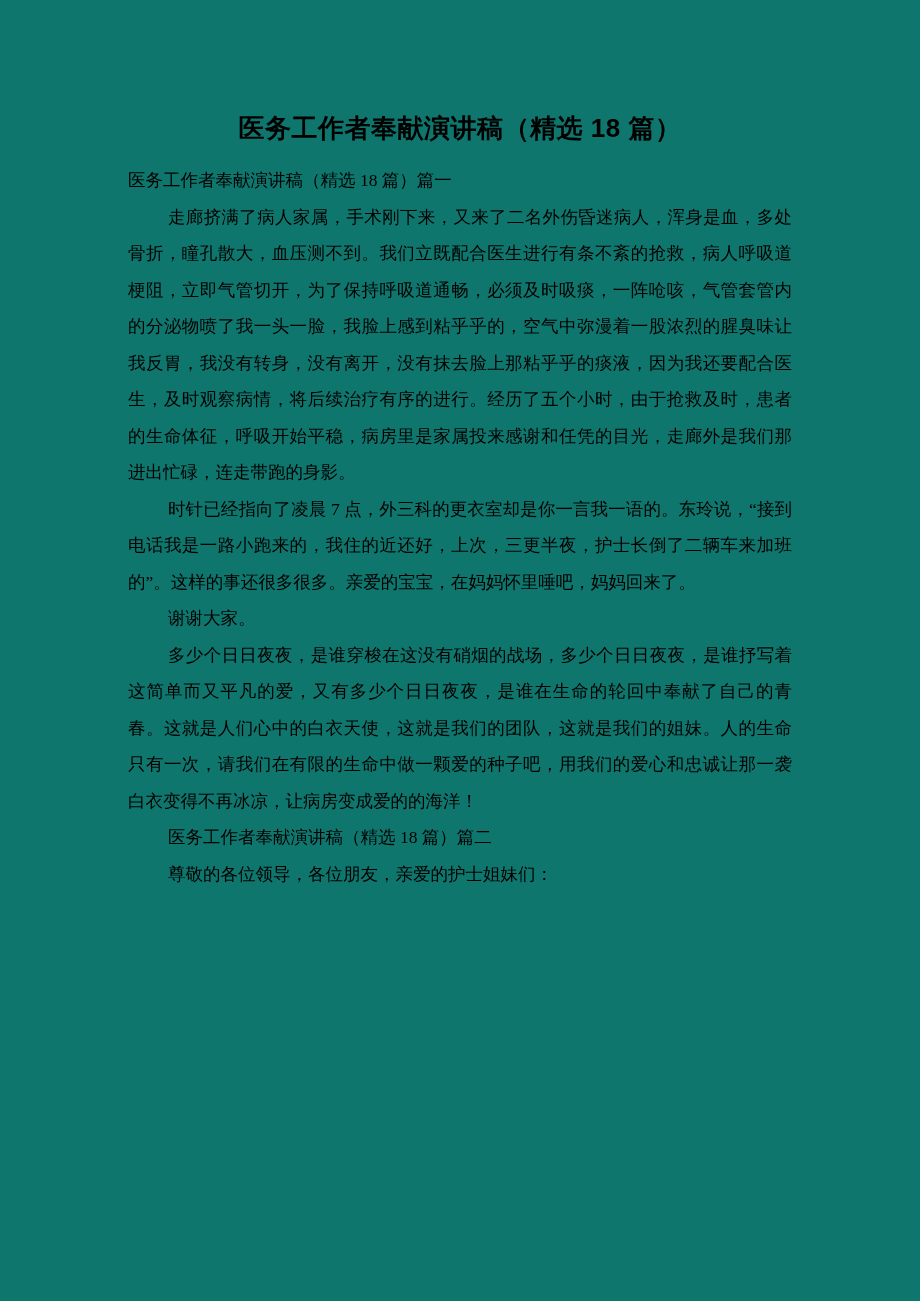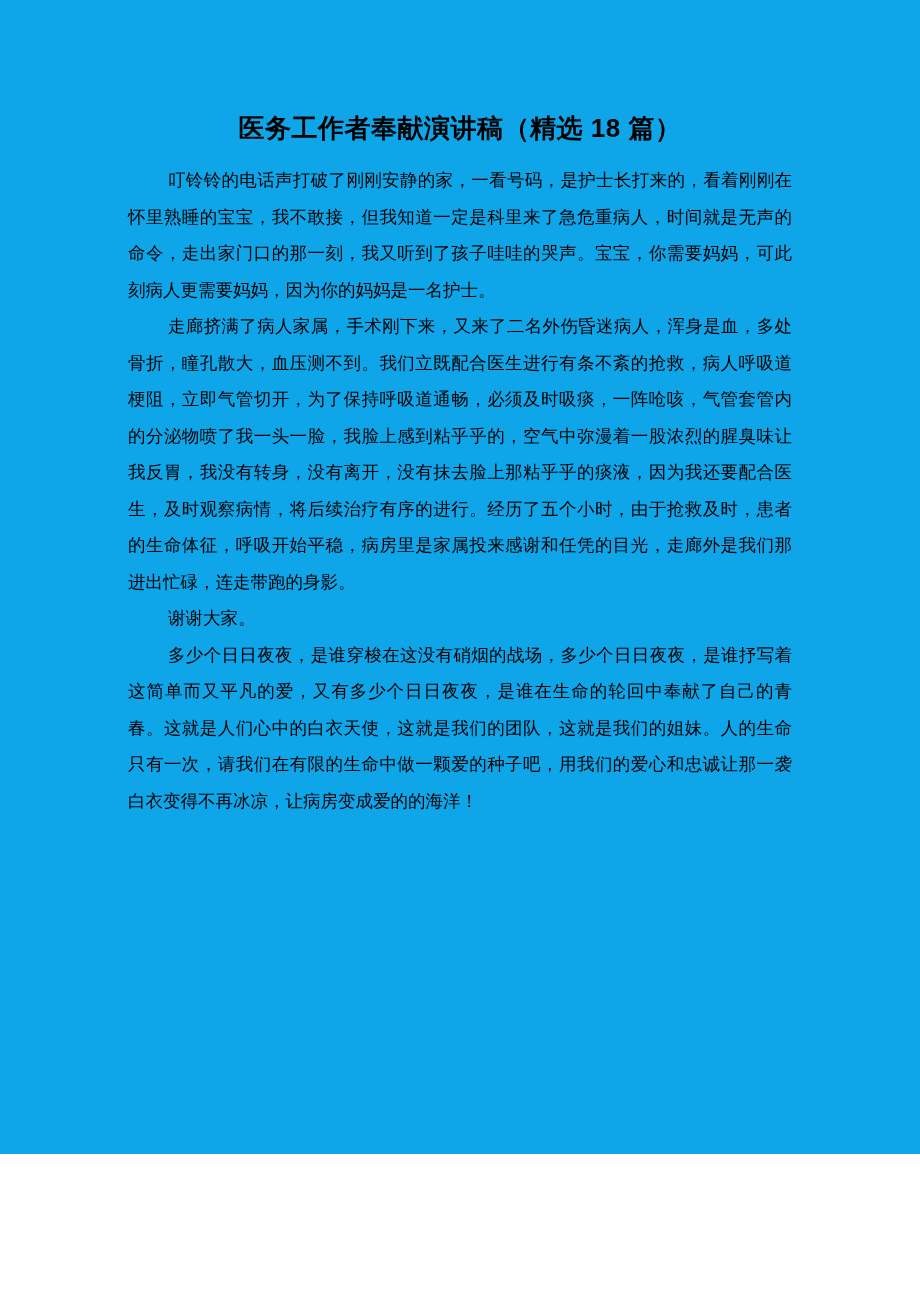--- a/index.html
+++ b/index.html
@@ -3,22 +3,22 @@
 <meta charset="utf-8">
 <style>
   html, body {
     margin: 0;
     padding: 0;
     background: #ffffff;
   }
   .page {
     position: relative;
     width: 920px;
-    height: 1154px;
-    background: #0ea5e9;
+    height: 1301px;
+    background: #0f766e;
     overflow: hidden;
     box-sizing: border-box;
     padding-top: 110px;
   }
   .doc-title {
     margin: 0;
     text-align: center;
     font-family: "Liberation Sans", "DejaVu Sans", sans-serif;
     font-weight: bold;
     font-size: 26px;
@@ -42,18 +42,21 @@
   .doc-body p.indent {
     text-indent: 40px;
   }
 </style>
 </head>
 <body>
 
 <div class="page">
   <h1 class="doc-title">医务工作者奉献演讲稿（精选 18 篇）</h1>
   <div class="doc-body">
-      <p class="indent">叮铃铃的电话声打破了刚刚安静的家，一看号码，是护士长打来的，看着刚刚在怀里熟睡的宝宝，我不敢接，但我知道一定是科里来了急危重病人，时间就是无声的命令，走出家门口的那一刻，我又听到了孩子哇哇的哭声。宝宝，你需要妈妈，可此刻病人更需要妈妈，因为你的妈妈是一名护士。</p>
+      <p>医务工作者奉献演讲稿（精选 18 篇）篇一</p>
       <p class="indent">走廊挤满了病人家属，手术刚下来，又来了二名外伤昏迷病人，浑身是血，多处骨折，瞳孔散大，血压测不到。我们立既配合医生进行有条不紊的抢救，病人呼吸道梗阻，立即气管切开，为了保持呼吸道通畅，必须及时吸痰，一阵呛咳，气管套管内的分泌物喷了我一头一脸，我脸上感到粘乎乎的，空气中弥漫着一股浓烈的腥臭味让我反胃，我没有转身，没有离开，没有抹去脸上那粘乎乎的痰液，因为我还要配合医生，及时观察病情，将后续治疗有序的进行。经历了五个小时，由于抢救及时，患者的生命体征，呼吸开始平稳，病房里是家属投来感谢和任凭的目光，走廊外是我们那进出忙碌，连走带跑的身影。</p>
+      <p class="indent">时针已经指向了凌晨 7 点，外三科的更衣室却是你一言我一语的。东玲说，“接到电话我是一路小跑来的，我住的近还好，上次，三更半夜，护士长倒了二辆车来加班的”。这样的事还很多很多。亲爱的宝宝，在妈妈怀里唾吧，妈妈回来了。</p>
       <p class="indent">谢谢大家。</p>
       <p class="indent">多少个日日夜夜，是谁穿梭在这没有硝烟的战场，多少个日日夜夜，是谁抒写着这简单而又平凡的爱，又有多少个日日夜夜，是谁在生命的轮回中奉献了自己的青春。这就是人们心中的白衣天使，这就是我们的团队，这就是我们的姐妹。人的生命只有一次，请我们在有限的生命中做一颗爱的种子吧，用我们的爱心和忠诚让那一袭白衣变得不再冰凉，让病房变成爱的的海洋！</p>
+      <p class="indent">医务工作者奉献演讲稿（精选 18 篇）篇二</p>
+      <p class="indent">尊敬的各位领导，各位朋友，亲爱的护士姐妹们：</p>
     </div>
 </div>
 
 </body></html>

